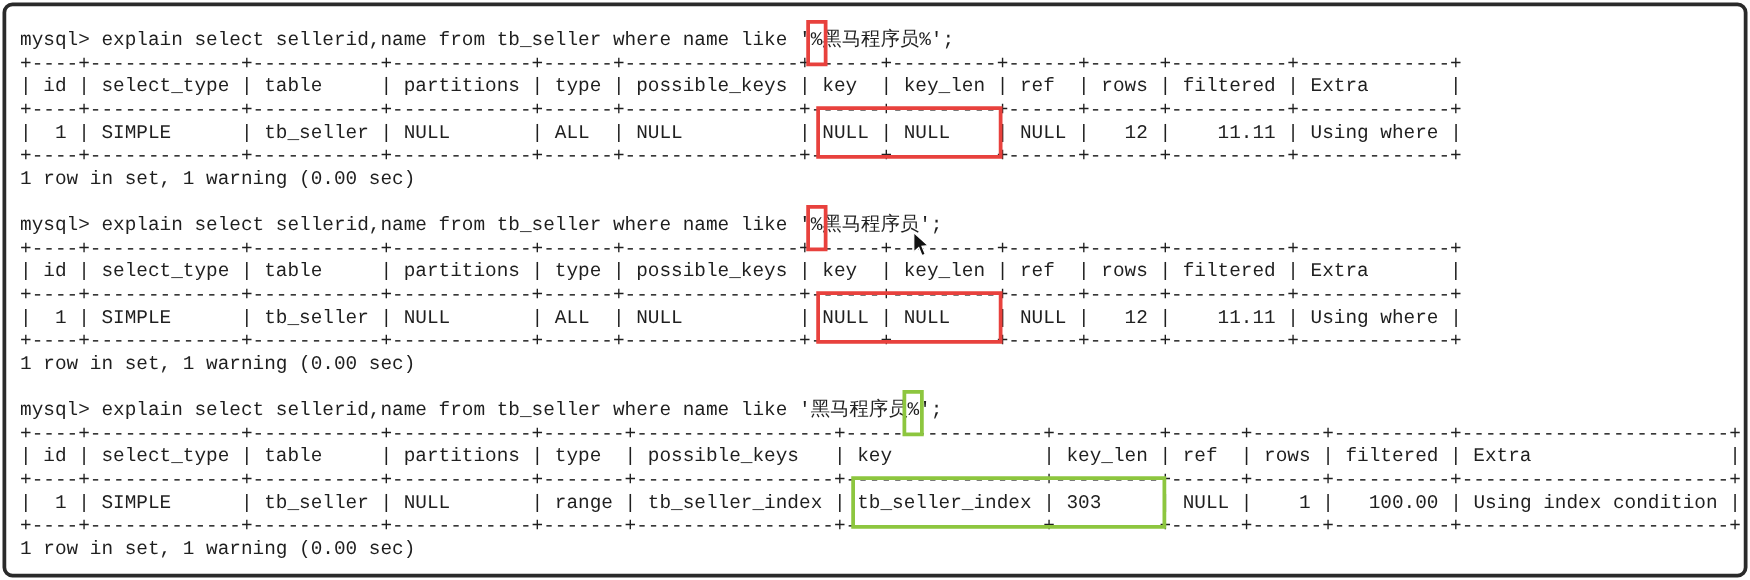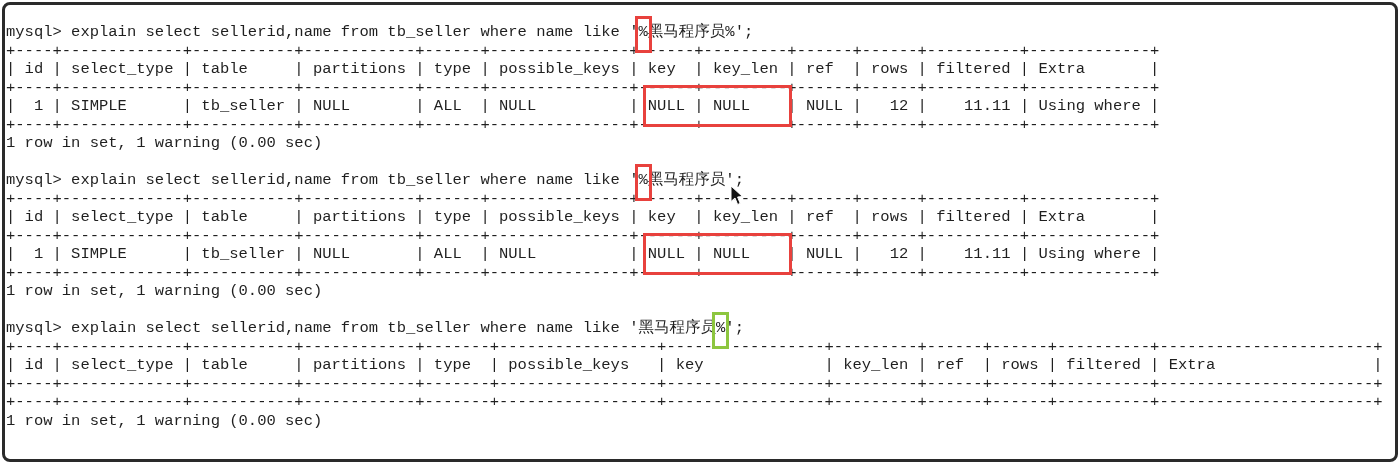--- a/index.html
+++ b/index.html
@@ -24,21 +24,21 @@
     border: 3px solid var(--border);
     border-radius: 8px;
     pointer-events: none;
   }
   .terminal {
     position: absolute;
     left: 6px; top: 23px;
     font-size: 15.5px;
     line-height: 18.5px;
   }
-  .line { white-space: pre; height: 18.5px; }
+  .line { white-space: pre; height: 18.5px; padding-left: 10px; }
   .hl { outline-style: solid; outline-width: 3px; margin-top: 43px; }
   .hl-red { outline-color: var(--hl-red); }
   .hl-green { outline-color: var(--hl-green); }
   
   .hl-pct { padding: 4px 1px 9px 1px; margin: 0 -1px; outline-offset: 0; }
   
   .hl-cell { padding: 7px 0; outline-offset: 2px; }
   .cursor { position: absolute; left: 730px; top: 186px; width: 14px; height: 20px; }
 </style>
 </head>
@@ -60,19 +60,20 @@
     <div class="line"><span>| id | select_type | table     | partitions | type | possible_keys | key  | key_len | ref  | rows | filtered | Extra       |</span></div>
     <div class="line"><span>+----+-------------+-----------+------------+------+---------------+------+---------+------+------+----------+-------------+</span></div>
     <div class="line"><span>|  1 | SIMPLE      | tb_seller | NULL       | ALL  | NULL          | </span><span class="hl hl-cell hl-red">NULL | NULL    </span><span>| NULL |   12 |    11.11 | Using where |</span></div>
     <div class="line"><span>+----+-------------+-----------+------------+------+---------------+------+---------+------+------+----------+-------------+</span></div>
     <div class="line"><span>1 row in set, 1 warning (0.00 sec)</span></div>
     <div class="line"></div>
     <div class="line"><span>mysql&gt; explain select sellerid,name from tb_seller where name like '黑马程序员</span><span class="hl hl-pct hl-green">%</span><span>';</span></div>
     <div class="line"><span>+----+-------------+-----------+------------+-------+-----------------+-----------------+---------+------+------+----------+-----------------------+</span></div>
     <div class="line"><span>| id | select_type | table     | partitions | type  | possible_keys   | key             | key_len | ref  | rows | filtered | Extra                 |</span></div>
     <div class="line"><span>+----+-------------+-----------+------------+-------+-----------------+-----------------+---------+------+------+----------+-----------------------+</span></div>
+    <div class="line"><span>|  1 | SIMPLE      | tb_seller | NULL       | range | tb_seller_index | </span><span class="hl hl-cell hl-green">tb_seller_index | 303     </span><span>| NULL |    1 |   100.00 | Using index condition |</span></div>
     <div class="line"><span>+----+-------------+-----------+------------+-------+-----------------+-----------------+---------+------+------+----------+-----------------------+</span></div>
     <div class="line"><span>1 row in set, 1 warning (0.00 sec)</span></div>
   </div>
 
 <svg class="cursor" viewBox="0 0 14 20" xmlns="http://www.w3.org/2000/svg">
   <polygon points="1,0 1,15.5 5,12 7.6,18.5 10.2,17.4 7.6,11 12.5,10.5" fill="#111111" stroke="#ffffff" stroke-width="1"></polygon>
 </svg>
 
 </body></html>

